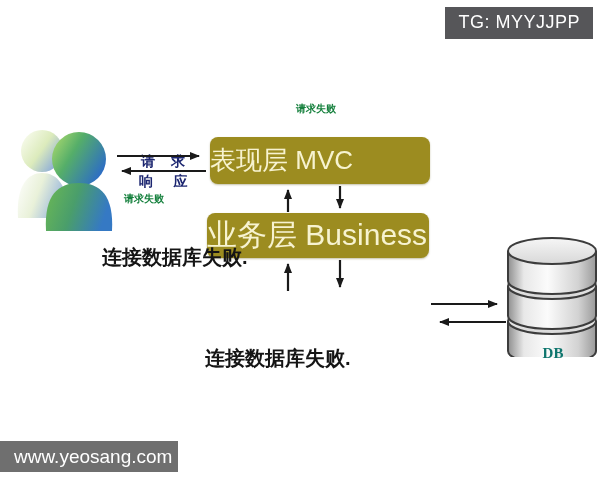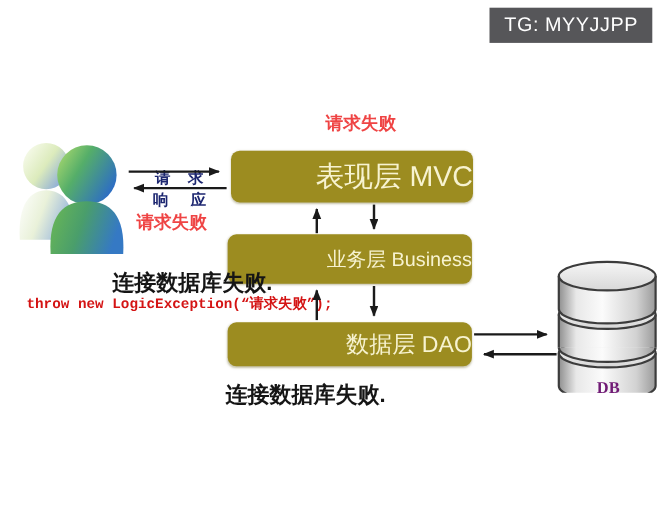--- a/index.html
+++ b/index.html
@@ -35,41 +35,41 @@
     line-height:31px;
     padding-left:14px;
     box-sizing:border-box;
   }
 
   
   .layer-box{
     background:#9c8c20;
     border-radius:8px;
     color:#f7f3d0;
-    display:flex;align-items:center;justify-content:flex-end;
+    display:flex;align-items:center;justify-content:flex-start;
     text-align:center;
     box-shadow:0 1px 2px rgba(90,80,10,0.35);
     white-space:nowrap;
   }
   .box-mvc{left:210px;top:137px;width:220px;height:47px;font-size:26px;}
-  .box-business{left:207px;top:213px;width:222px;height:45px;font-size:18px;}
+  .box-business{left:207px;top:213px;width:222px;height:45px;font-size:30px;}
   .box-dao{left:207px;top:293px;width:222px;height:40px;font-size:21px;}
 
   .lbl{white-space:nowrap;font-weight:bold;}
   .navy{color:#1c2670;font-size:14px;word-spacing:12px;}
-  .red{color:#ef4444;font-size:16px;}
+  .red{color:#15803d;font-size:10px;}
   .black-note{color:#151515;font-size:20px;}
   .code{
     font-family:"Liberation Mono","DejaVu Sans Mono",monospace;
     color:#d41414;font-size:13px;font-weight:bold;
     white-space:nowrap;
   }
   .db-label{
     font-family:"Liberation Serif","DejaVu Serif",serif;
-    font-weight:bold;font-size:15px;color:#701a75;
+    font-weight:bold;font-size:15px;color:#0f766e;
     width:34px;text-align:center;
   }
 </style>
 </head>
 <body>
 
 <div class="stage">
 
   <div class="abs tg-badge">TG: MYYJJPP</div>
 
@@ -109,26 +109,22 @@
   <div class="abs lbl navy" style="left:141px;top:153px;">请 求</div>
   <div class="abs lbl navy" style="left:139px;top:173px;font-family:Liberation Mono, monospace;">响 应</div>
   <div class="abs lbl red" style="left:124px;top:192px;">请求失败</div>
 
   <div class="abs layer-box box-mvc">
     <span>表现层 MVC</span>
   </div>
   <div class="abs layer-box box-business">
     <span>业务层 Business</span>
   </div>
-  <div class="abs layer-box box-dao">
-    <span>数据层 DAO</span>
-  </div>
 
   <div class="abs lbl black-note" style="left:102px;top:244px;">连接数据库失败.</div>
-  <div class="abs code" style="left:24px;top:267px;">throw new LogicException(“请求失败”);</div>
   <div class="abs lbl black-note" style="left:205px;top:345px;">连接数据库失败.</div>
 
   <svg class="abs" style="left:500px;top:232px;" width="100" height="125" viewBox="0 0 100 125">
     <defs>
       <linearGradient id="gCylBody" x1="0" y1="0" x2="1" y2="0">
         <stop offset="0" stop-color="#8f8f8f"></stop>
         <stop offset="0.18" stop-color="#e8e8e8"></stop>
         <stop offset="0.45" stop-color="#fbfbfb"></stop>
         <stop offset="0.8" stop-color="#d2d2d2"></stop>
         <stop offset="1" stop-color="#9a9a9a"></stop>
@@ -173,14 +169,15 @@
       <line x1="206" y1="171" x2="122" y2="171" marker-end="url(#ah)"></line>
       <line x1="288" y1="212" x2="288" y2="190" marker-end="url(#ah)"></line>
       <line x1="340" y1="186" x2="340" y2="208" marker-end="url(#ah)"></line>
       <line x1="288" y1="291" x2="288" y2="264" marker-end="url(#ah)"></line>
       <line x1="340" y1="260" x2="340" y2="287" marker-end="url(#ah)"></line>
       <line x1="431" y1="304" x2="497" y2="304" marker-end="url(#ah)"></line>
       <line x1="506" y1="322" x2="440" y2="322" marker-end="url(#ah)"></line>
     </g>
   </svg>
 
+  <div class="abs site-bar">www.yeosang.com</div>
 
 </div>
 
 </body></html>

